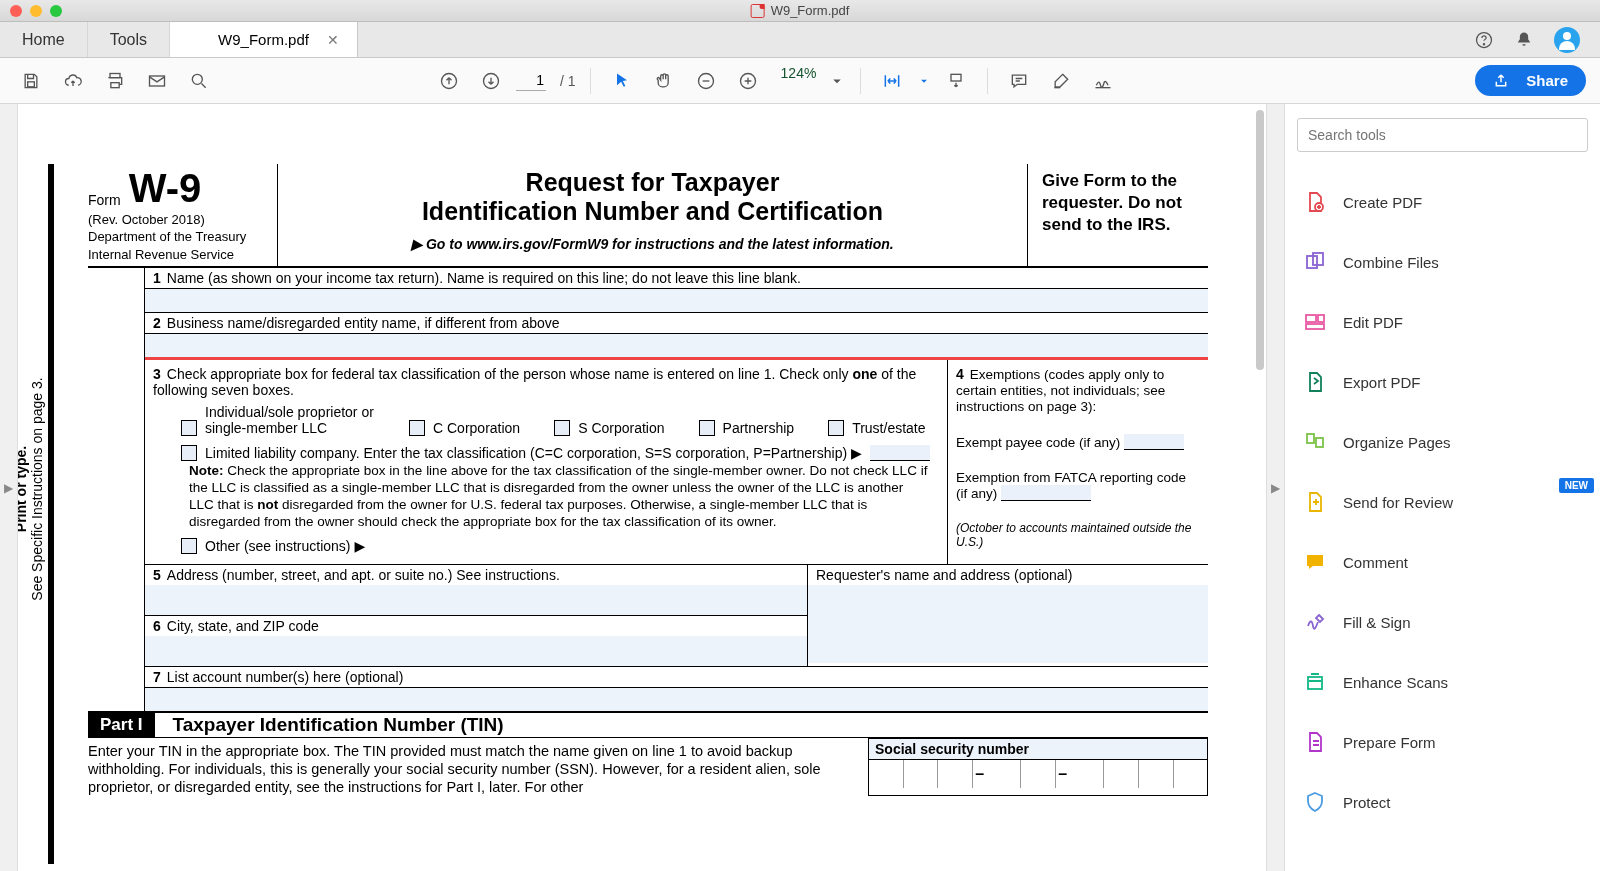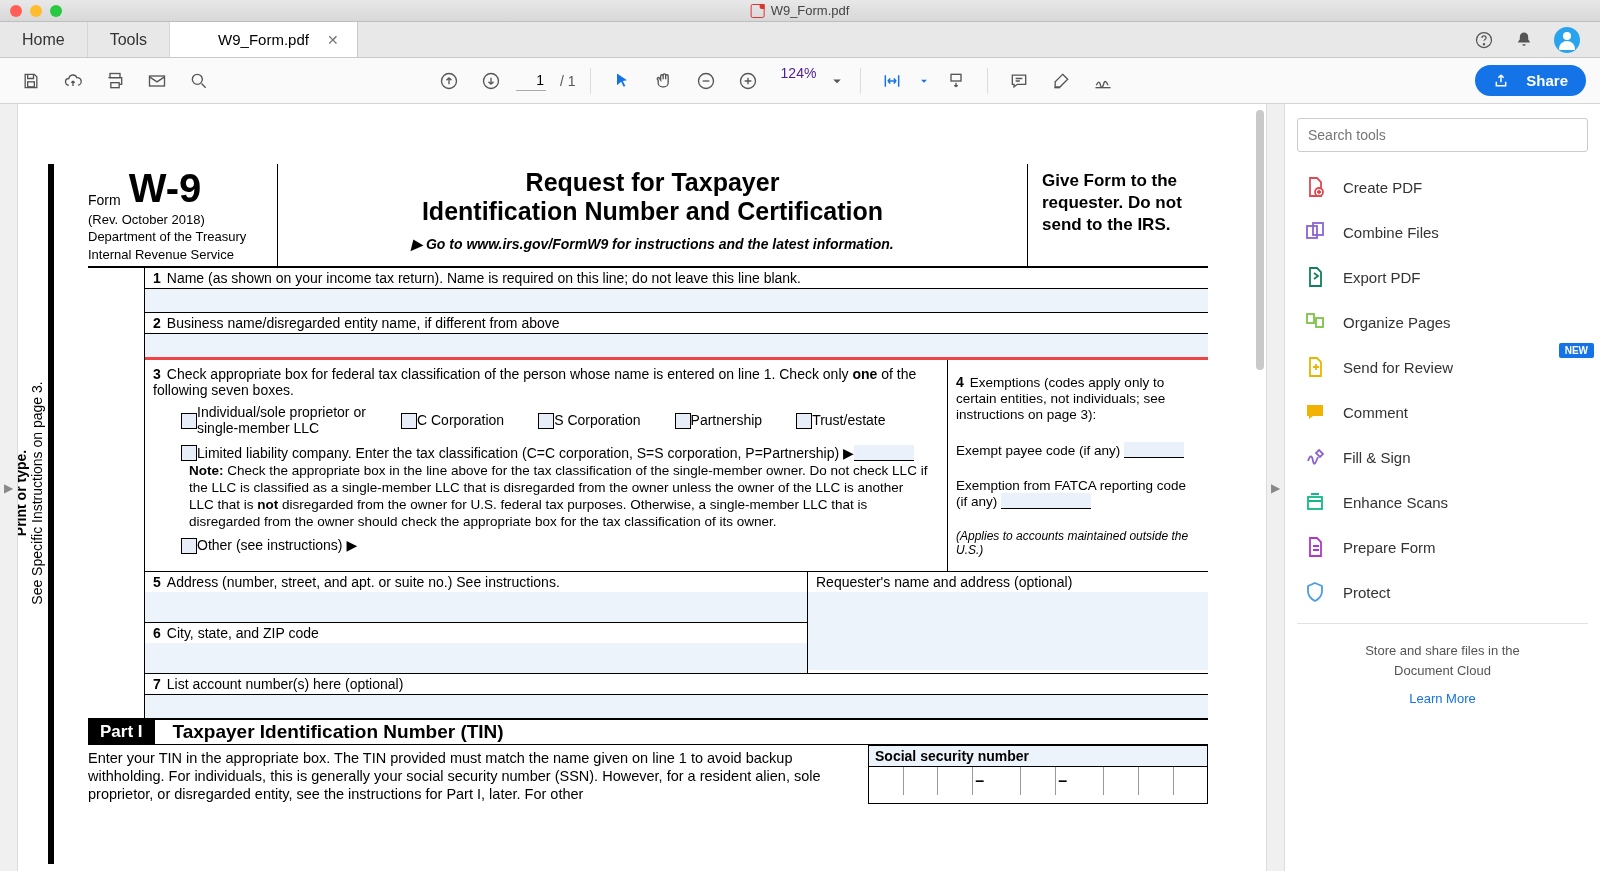--- a/index.html
+++ b/index.html
@@ -23,34 +23,34 @@
 .tabstrip .right-icons{ display:flex; align-items:center; gap:20px; padding:0 20px;}
 .ti{ width:20px; height:20px; display:flex; align-items:center; justify-content:center; color:#555;}
 
 
 .toolbar { height:46px; background:#fafafa; border-bottom:1px solid #d6d6d6; display:flex; align-items:center; padding:0 14px; gap:8px;}
 .tbtn{ width:34px; height:34px; display:flex; align-items:center; justify-content:center; color:#555; border-radius:4px; cursor:pointer;}
 .tbtn svg{width:20px;height:20px;}
 .tsep{ width:1px; height:26px; background:#ddd; margin:0 6px;}
 .pageinput{ width:30px; text-align:right; border:none; border-bottom:1px solid #aaa; background:transparent; font-size:14px; padding:2px;}
 .pagecount{ font-size:14px; color:#555; margin-left:6px;}
-.zoomlabel{ font-size:14px; color:#4c1d95; margin:0 4px 16px 8px;}
+.zoomlabel{ font-size:14px; color:#14532d; margin:0 4px 16px 8px;}
 .toolbar .spacer{flex:1;}
 .sharebtn{ background:#1473e6; color:#fff; border:none; border-radius:16px; padding:7px 18px; font-size:15px; font-weight:600; display:flex; align-items:center; gap:17px; cursor:pointer;}
 
 
 .main{ display:flex; height:calc(871px - 22px - 36px - 46px);}
 .leftedge{ width:18px; background:#f0f0f0; border-right:1px solid #ddd; display:flex; align-items:center; justify-content:center;}
 .leftedge .caret{ font-size:12px; color:#888;}
 .canvas{ flex:1; background:#fff; overflow:hidden; position:relative;}
 .rightedge{ width:18px; background:#f0f0f0; border-left:1px solid #ddd; display:flex; align-items:center; justify-content:center;}
 .rightedge .caret{ font-size:12px; color:#888;}
 
 
-.tools{ width:316px; border-left:1px solid #ddd; display:flex; flex-direction:column; padding:14px 12px 24px 12px; gap:1px; background:#fff;}
+.tools{ width:316px; border-left:1px solid #ddd; display:flex; flex-direction:column; padding:14px 12px 24px 12px; gap:16px; background:#fff;}
 .searchtools{ border:1px solid #ccc; border-radius:3px; padding:8px 10px; font-size:14px; color:#888; margin-bottom:12px;}
 .tool{ display:flex; align-items:center; gap:16px; padding:10px 6px; font-size:15px; color:#333; cursor:pointer; border-radius:4px; position:relative;}
 .tool .ticon{ width:24px; height:24px; display:flex; align-items:center; justify-content:center;}
 .newbadge{ position:absolute; right:-6px; top:-2px; background:#1473e6; color:#fff; font-size:10px; font-weight:700; padding:2px 6px; border-radius:2px;}
 .toolsep{ height:1px; background:#e2e2e2; margin:8px 0;}
 .cloudtxt{ text-align:center; font-size:13px; color:#555; line-height:1.5; padding:8px 20px 4px;}
 .learnmore{ text-align:center; font-size:13px; color:#1473e6; cursor:pointer; padding:6px;}
 
 
 .page{ position:absolute; left:30px; top:0; width:1160px; background:#fff;}
@@ -71,23 +71,23 @@
 
 .body{ display:flex;}
 .vside{ width:56px; display:flex; align-items:center; justify-content:flex-end; padding-right:4px;}
 .vrot{ transform:rotate(-90deg); transform-origin:center; font-size:14px; white-space:nowrap; text-align:center;}
 .fields{ flex:1; border-left:1.5px solid #000;}
 .fline{ border-top:1px solid #000; padding:2px 6px 2px 8px; font-size:14px;}
 .fline.blue{ background:#edf3fb;}
 .fnum{ font-weight:700; margin-right:6px;}
 .row3{ display:flex; border-top:3px solid #ef4444;}
 .r3a{ flex:1; padding:6px 8px; font-size:14px; border-right:1px solid #000;}
-.r3b{ width:260px; padding:14px 8px; font-size:14px;}
+.r3b{ width:260px; padding:6px 8px; font-size:14px;}
 .checks{ padding:6px 0 0 28px; font-size:14px; display:flex; gap:34px; flex-wrap:wrap;}
-.cb{ display:flex; align-items:center; }
+.cb{ display:flex; align-items:flex-end; gap:8px;}
 .cb .box{ width:16px; height:16px; border:1.5px solid #000; background:#e8eef7; flex-shrink:0; margin-top:1px;}
 .note{ font-size:13.5px; padding:2px 8px 2px 36px; line-height:1.25;}
 .note b{font-weight:700;}
 .underline{ display:inline-block; border-bottom:1px solid #000; min-width:60px; background:#eaf1fb; height:16px; vertical-align:bottom;}
 .r3b .exlabel{font-size:13.5px;}
 .splitrow{ display:flex; border-top:1px solid #000;}
 .splitrow .left{ flex:1; border-right:1px solid #000;}
 .splitrow .right{ width:400px;}
 .emptycell{ height:30px; background:#edf3fb;}
 .part1{ display:flex; align-items:center; border-top:2px solid #000; border-bottom:1.5px solid #000;}
@@ -350,21 +350,21 @@
                   <div class="cb">
                       <span class="box"></span>
                       <span>Other (see instructions) ▶</span>
                     </div>
                 </div>
               </div>
               <div class="r3b">
                 <div><span class="fnum">4</span><span class="exlabel">Exemptions (codes apply only to certain entities, not individuals; see instructions on page 3):</span></div>
                 <div style="margin-top:20px" class="exlabel"><span>Exempt payee code (if any)</span> <span class="underline"></span></div>
                 <div style="margin-top:20px" class="exlabel"><span>Exemption from FATCA reporting code (if any)</span> <span class="underline" style="min-width:90px"></span></div>
-                <div style="margin-top:20px; font-style:italic; font-size:12px">(Applies to accounts maintained outside the U.S.)</div>
+                <div style="margin-top:20px; font-style:italic; font-size:12px">(October to accounts maintained outside the U.S.)</div>
               </div>
             </div>
 
             <div class="splitrow">
               <div class="left">
                 <div class="fline" style="border-top:none"><span class="fnum">5</span><span>Address (number, street, and apt. or suite no.) See instructions.</span></div>
                 <div class="emptycell"></div>
                 <div class="fline"><span class="fnum">6</span><span>City, state, and ZIP code</span></div>
                 <div class="emptycell"></div>
               </div>
@@ -426,20 +426,30 @@
         <span class="ticon">
           <svg viewBox="0 0 24 24" fill="none" stroke="#8a63d2" stroke-width="1.8">
             <rect x="4" y="6" width="10" height="12"></rect>
             <rect x="10" y="3" width="10" height="12"></rect>
           </svg>
         </span>
         <span>Combine Files</span>
       </div>
     <div class="tool">
         <span class="ticon">
+          <svg viewBox="0 0 24 24" fill="none" stroke="#e859a3" stroke-width="1.8">
+            <rect x="3" y="5" width="10" height="7"></rect>
+            <rect x="3" y="14" width="18" height="5"></rect>
+            <rect x="15" y="5" width="6" height="7"></rect>
+          </svg>
+        </span>
+        <span>Edit PDF</span>
+      </div>
+    <div class="tool">
+        <span class="ticon">
           <svg viewBox="0 0 24 24" fill="none" stroke="#12805c" stroke-width="1.8">
             <path d="M7 3h7l4 4v14H7z"></path>
             <path d="M11 14l4-3-4-3"></path>
           </svg>
         </span>
         <span>Export PDF</span>
       </div>
     <div class="tool">
         <span class="ticon">
           <svg viewBox="0 0 24 24" fill="none" stroke="#7cc247" stroke-width="1.8">

